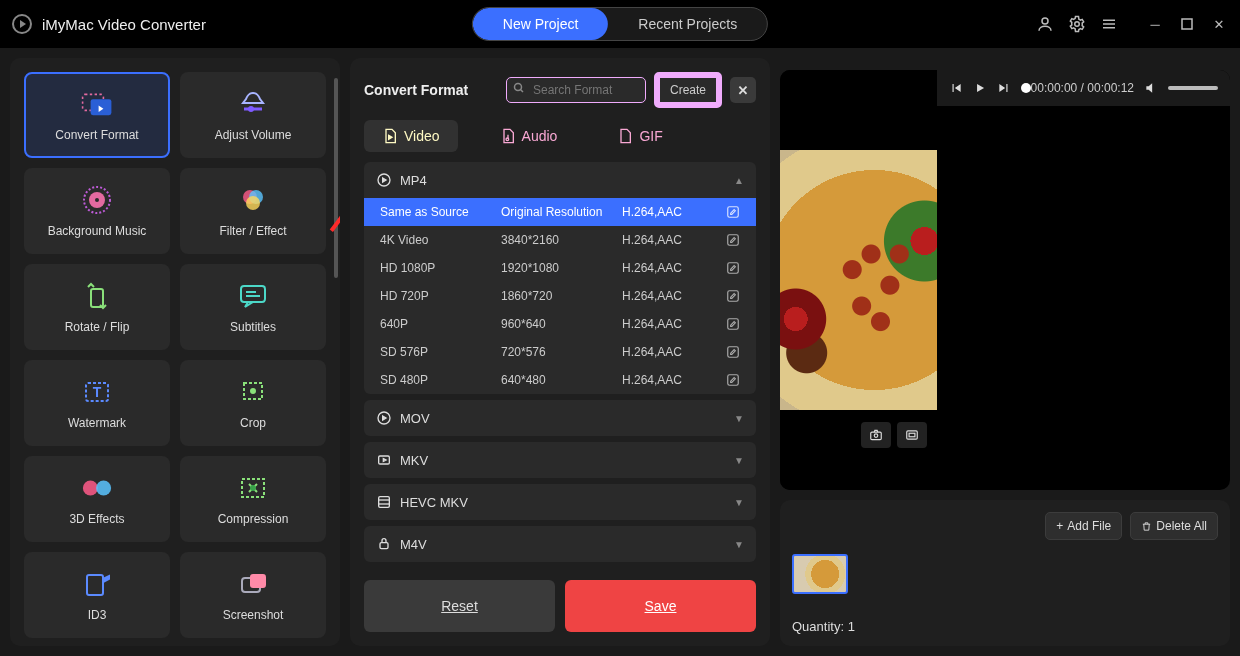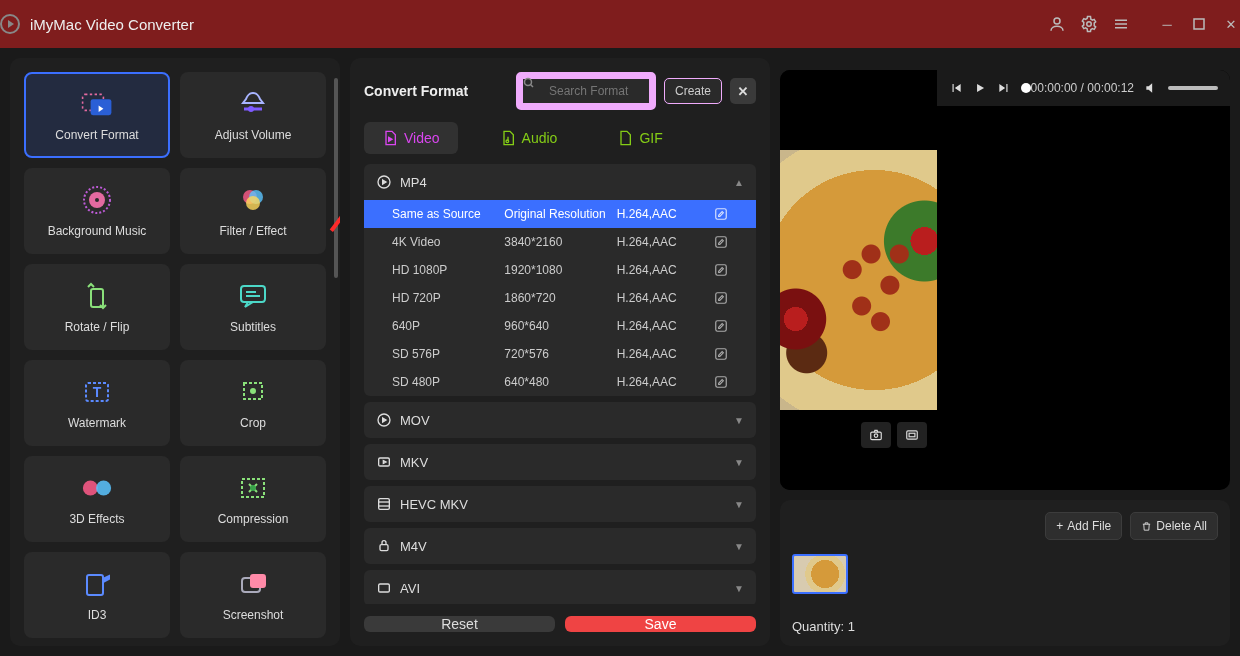--- a/index.html
+++ b/index.html
@@ -1,19 +1,19 @@
 <!DOCTYPE html>
 <html><head>
 <meta charset="utf-8">
 <style>
 * { margin: 0; padding: 0; box-sizing: border-box; font-family: -apple-system, "Segoe UI", Arial, sans-serif; }
 body { background: #1a1a1a; width: 1240px; height: 656px; overflow: hidden; color: #d0d0d0; font-size: 13px; }
 
 
-.titlebar { height: 48px; display: flex; align-items: center; padding: 0 0; background: #7f1d1d; position: relative; }
+.titlebar { height: 48px; display: flex; align-items: center; padding: 0 12px; background: #000000; position: relative; }
 .titlebar .logo { width: 20px; height: 20px; border: 2px solid #888; border-radius: 50%; display: flex; align-items: center; justify-content: center; margin-right: 10px;}
 .titlebar .logo::after { content:""; width:0; height:0; border-left:6px solid #888; border-top:4px solid transparent; border-bottom:4px solid transparent; margin-left:2px;}
 .titlebar .app-title { font-size: 15px; color: #eee; font-weight: 500; }
 .titlebar .centerseg { position:absolute; left:50%; transform:translateX(-50%); display:flex; background:#1a1a1a; border:1px solid #444; border-radius:22px; overflow:hidden; }
 .titlebar .centerseg button { border:none; padding: 8px 30px; font-size: 14px; cursor:pointer; background:transparent; color:#ccc; }
 .titlebar .centerseg .active { background: #3b6fff; color:#fff; border-radius:22px; }
 .titlebar .right-icons { margin-left:auto; display:flex; gap:14px; align-items:center; color:#bbb; }
 .titlebar .right-icons span { width:18px; height:18px; display:flex; align-items:center; justify-content:center; cursor:pointer; }
 
 
@@ -27,41 +27,41 @@
 .tool-card .tool-icon { width:32px; height:32px; display:flex; align-items:center; justify-content:center; }
 .scroll-indicator { position:absolute; right:2px; top:20px; width:4px; height:200px; background:#555; border-radius:2px;}
 .red-arrow { position:absolute; top:128px; left:301px; transform:rotate(-53deg); z-index:10; pointer-events:none;}
 .red-arrow svg { overflow:visible;}
 
 
 .center { flex:1; background:#1f1f1f; border-radius:10px; padding:14px; display:flex; flex-direction:column; min-width:0; }
 .center-header { display:flex; align-items:center; gap:8px; margin-bottom:12px; }
 .center-header h3 { font-size:14px; color:#eee; font-weight:600; margin-right:auto; }
 .search-wrap { position:relative; flex:0 0 140px; }
-.search-wrap input { width:100%; background:#2a2a2a; border:7px solid #f0abfc; border-radius:5px; padding:5px 8px 5px 26px; font-size:12px; color:#ccc; }
+.search-wrap input { width:100%; background:#2a2a2a; border:1px solid #f0abfc; border-radius:5px; padding:5px 8px 5px 26px; font-size:12px; color:#ccc; }
 .search-wrap .sicon { position:absolute; left:7px; top:5px; color:#888; font-size:12px;}
-.btn-small { background:#2a2a2a; border:1px solid #f0abfc; border-radius:5px; padding:5px 10px; font-size:12px; color:#ccc; cursor:pointer; }
+.btn-small { background:#2a2a2a; border:6px solid #f0abfc; border-radius:5px; padding:5px 10px; font-size:12px; color:#ccc; cursor:pointer; }
 .btn-close-sq { width:26px; height:26px; background:#3a3a3a; border-radius:5px; display:flex; align-items:center; justify-content:center; font-weight:bold; cursor:pointer; color:#ddd;}
 
 .tabs { display:flex; gap:24px; margin-bottom:10px; align-items:center; }
-.tab { display:flex; align-items:center; gap:6px; padding:8px 18px; border-radius:6px; cursor:pointer; color:#84cc16; font-size:14px;}
-.tab.active { background:#313131; color:#d946ef;}
+.tab { display:flex; align-items:center; gap:6px; padding:8px 18px; border-radius:6px; cursor:pointer; color:#f9a8d4; font-size:14px;}
+.tab.active { background:#313131; color:#fef9c3;}
 .tab .ticon { width:16px; height:16px; display:flex; align-items:center; justify-content:center;}
 
 .format-list { flex:1; overflow-y:auto; display:flex; flex-direction:column; gap:6px; }
 .fmt-group { background:#2a2a2a; border-radius:6px; }
 .fmt-head { display:flex; align-items:center; gap:8px; padding:10px 12px; cursor:pointer; font-size:13px; color:#ddd; position:relative;}
 .fmt-head .caret { position:absolute; right:12px; font-size:10px; color:#888;}
 .fmt-rows { }
-.fmt-row { display:grid; grid-template-columns: 1.3fr 1.3fr 1fr 24px; align-items:center; padding:7px 28px; font-size:12px; color:#ccc; cursor:pointer; gap:4px; }
+.fmt-row { display:grid; grid-template-columns: 1.3fr 1.3fr 1fr 24px; align-items:center; padding:7px 16px; font-size:12px; color:#ccc; cursor:pointer; gap:4px; }
 .fmt-row.sel { background:#3b6fff; color:#fff; }
 .fmt-row .editi { justify-self:end; opacity:0.8; }
 
 .center-actions { display:flex; gap:10px; margin-top:12px; }
-.center-actions button { flex:1; padding:0 0; border:none; border-radius:6px; font-size:14px; cursor:pointer;}
+.center-actions button { flex:1; padding:18px 0; border:none; border-radius:6px; font-size:14px; cursor:pointer;text-decoration:underline;}
 .btn-reset { background:#3a3a3a; color:#ddd; }
 .btn-save  { background:#ef4444; color:#fff; }
 
 
 .right { width:450px; display:flex; flex-direction:column; gap:10px; }
 .preview { flex:0 0 auto; background:#000; border-radius:10px; overflow:hidden; position:relative; height:420px; display:flex; flex-direction:row;margin-top:12px;}
 .video-area { flex:1; display:flex; align-items:center; justify-content:center; position:relative; background:#000;}
 .pizza { width:100%; height:260px; background: radial-gradient(circle at 60% 50%, #d59a3a 0 110px, #e0c98b 110px 150px, #c9b68b 150px 100%);
 position:relative;}
 .pizza::after{content:""; position:absolute; inset:0; background:
@@ -92,20 +92,24 @@
 
 svg { display:block; }
 </style>
 </head>
 <body>
 
 <div class="titlebar">
   <span class="logo"></span>
   <span class="app-title">iMyMac Video Converter</span>
 
+  <div class="centerseg">
+    <button class="active">New Project</button>
+    <button>Recent Projects</button>
+  </div>
 
   <div class="right-icons">
     <span>
         <svg width="18" height="18" viewBox="0 0 24 24" fill="none" stroke="currentColor" stroke-width="2">
           <circle cx="12" cy="8" r="4"></circle>
           <path d="M4 21c0-4 4-6 8-6s8 2 8 6"></path>
         </svg>
       </span>
     <span>
         <svg width="18" height="18" viewBox="0 0 24 24" fill="none" stroke="currentColor" stroke-width="2">

